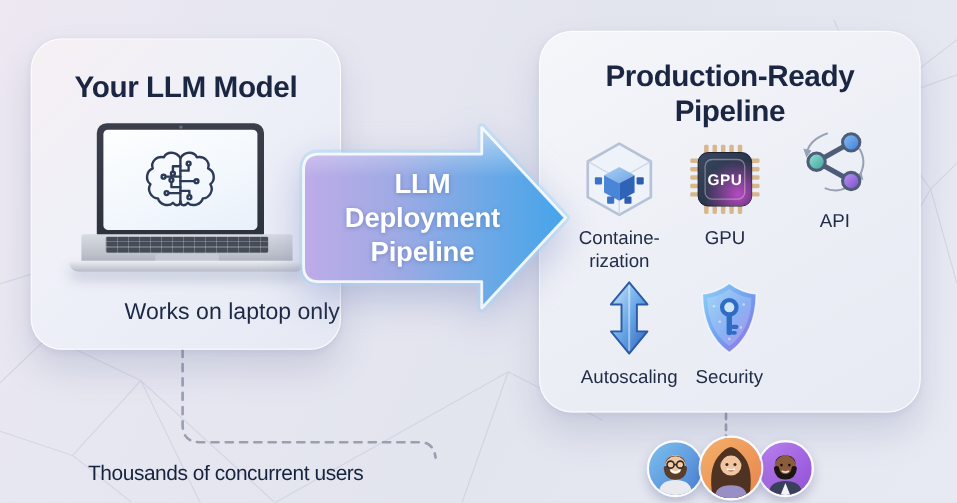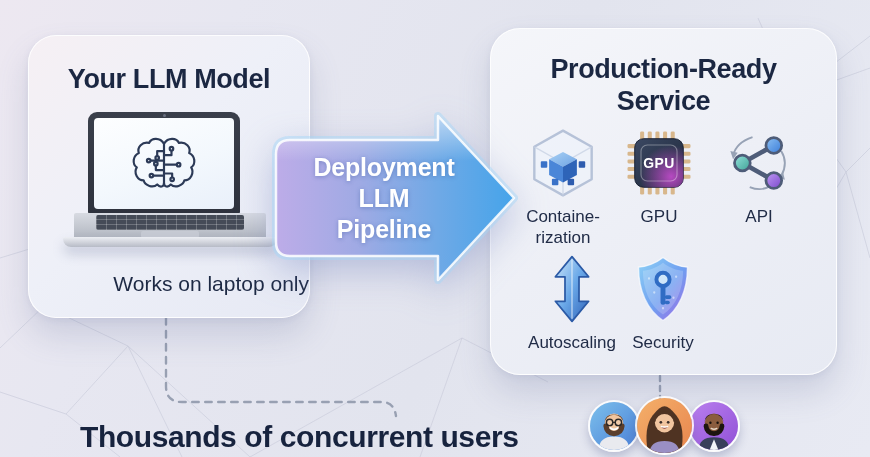--- a/index.html
+++ b/index.html
@@ -47,34 +47,34 @@
   .arrow-text{position:absolute;left:22px;top:46px;width:200px;text-align:center;
     font-weight:700;font-size:25px;line-height:31px;color:#ffffff;letter-spacing:-.2px;
     text-shadow:0 1px 4px rgba(60,90,160,.45);}
   
   .feature{position:absolute;text-align:center;}
   .feature .icon{display:flex;align-items:center;justify-content:center;height:76px;}
   .feature .label{margin-top:5px;font-size:17px;line-height:21px;font-weight:500;color:#212c47;}
   .feature .label span{display:block;}
   .f1{left:18px;top:96px;width:108px;}
   .f2{left:116px;top:96px;width:104px;}
-  .f3{left:216px;top:96px;width:104px;}
+  .f3{left:216px;top:80px;width:104px;}
   .f4{left:26px;top:222px;width:110px;}
   .f5{left:124px;top:222px;width:96px;}
   
   .avatars{position:absolute;left:588px;top:396px;width:160px;height:61px;z-index:4;}
   .avatar{position:absolute;border-radius:50%;overflow:hidden;
     border:2px solid rgba(255,255,255,.85);box-sizing:border-box;
     box-shadow:0 5px 10px rgba(80,90,140,.30);}
   .avatar svg{display:block;width:100%;height:100%;}
   .av1{left:0;top:4px;width:52px;height:52px;z-index:1;}
   .av2{left:47px;top:0;width:59px;height:59px;z-index:3;}
   .av3{left:100px;top:4px;width:52px;height:52px;z-index:2;}
   .footer-caption{position:absolute;left:80px;top:420px;z-index:2;
-    font-size:30px;font-weight:700;letter-spacing:-.4px;color:#17233e;}
+    font-size:19px;font-weight:400;letter-spacing:-.4px;color:#17233e;}
 </style>
 </head>
 <body>
 
 <div class="stage">
 
   <svg class="mesh" width="870" height="457" viewBox="0 0 870 457">
     <g stroke="#c4c7d7" stroke-width="1" fill="none" opacity="0.55">
       <path d="M0 258 L72 236 L44 306 L0 348"></path>
       <path d="M44 306 L128 346 L66 414 L0 392"></path>
@@ -143,28 +143,28 @@
         <linearGradient id="ashine" x1="0" y1="0" x2="0" y2="1">
           <stop offset="0" stop-color="#ffffff" stop-opacity="0.55"></stop>
           <stop offset="0.55" stop-color="#ffffff" stop-opacity="0"></stop>
         </linearGradient>
       </defs>
       <path d="M28 34 H176 V10 L252 92 L176 174 V150 H28 Q14 150 14 136 V48 Q14 34 28 34 Z" fill="none" stroke="rgba(165,215,248,.45)" stroke-width="8" stroke-linejoin="round"></path>
       <path d="M28 34 H176 V10 L252 92 L176 174 V150 H28 Q14 150 14 136 V48 Q14 34 28 34 Z" fill="url(#agrad)" stroke="rgba(255,255,255,.85)" stroke-width="2.5" stroke-linejoin="round"></path>
       <path d="M28 34 H176 V10 L252 92 H14 V48 Q14 34 28 34 Z" fill="url(#ashine)"></path>
     </svg>
     <div class="arrow-text">
+      <div>LLM</div>
       <div>Deployment</div>
-      <div>LLM</div>
       <div>Pipeline</div>
     </div>
   </div>
 
   <div class="card right-card">
-    <h2 class="card-title">Production-Ready Service</h2>
+    <h2 class="card-title">Production-Ready Pipeline</h2>
 
     <div class="feature f1">
       <div class="icon">
         <svg width="74" height="74" viewBox="0 0 80 80">
           <defs>
             <linearGradient id="cubeTop" x1="0" y1="0" x2="1" y2="1">
               <stop offset="0" stop-color="#a8d0f4"></stop>
                 <stop offset="1" stop-color="#6fa4e4"></stop>
             </linearGradient>
           </defs>

